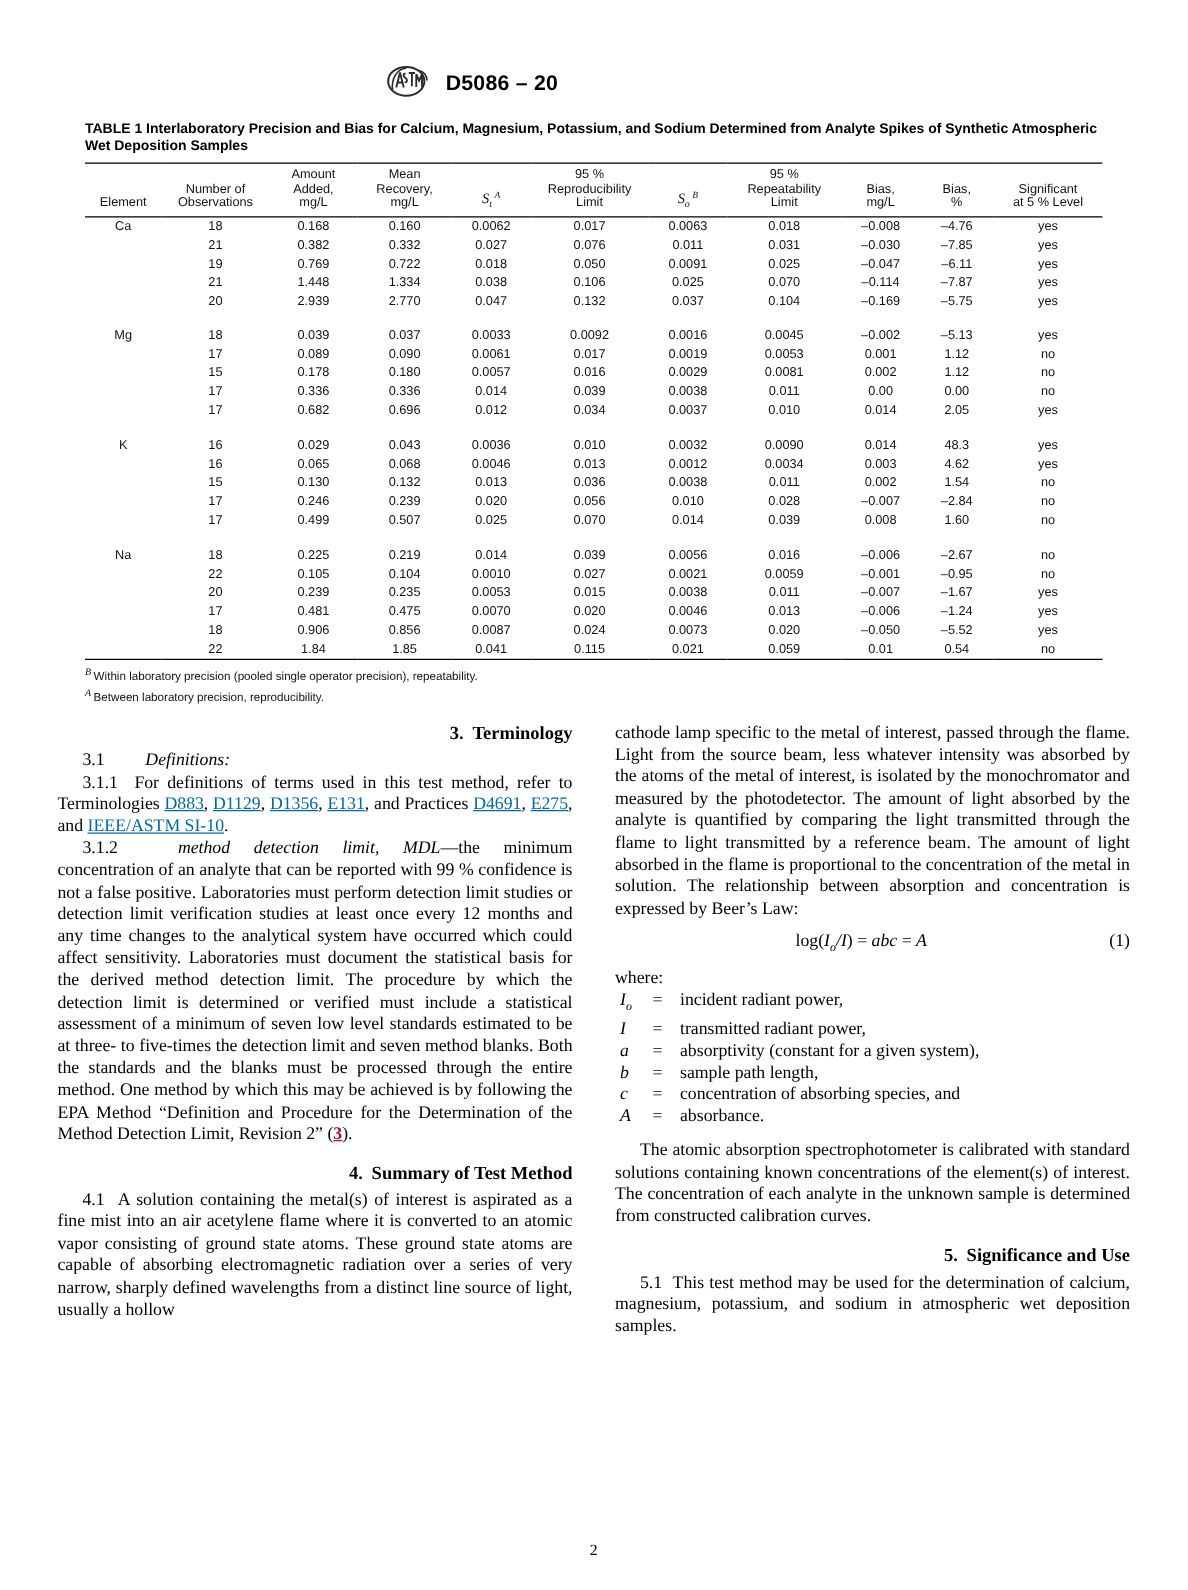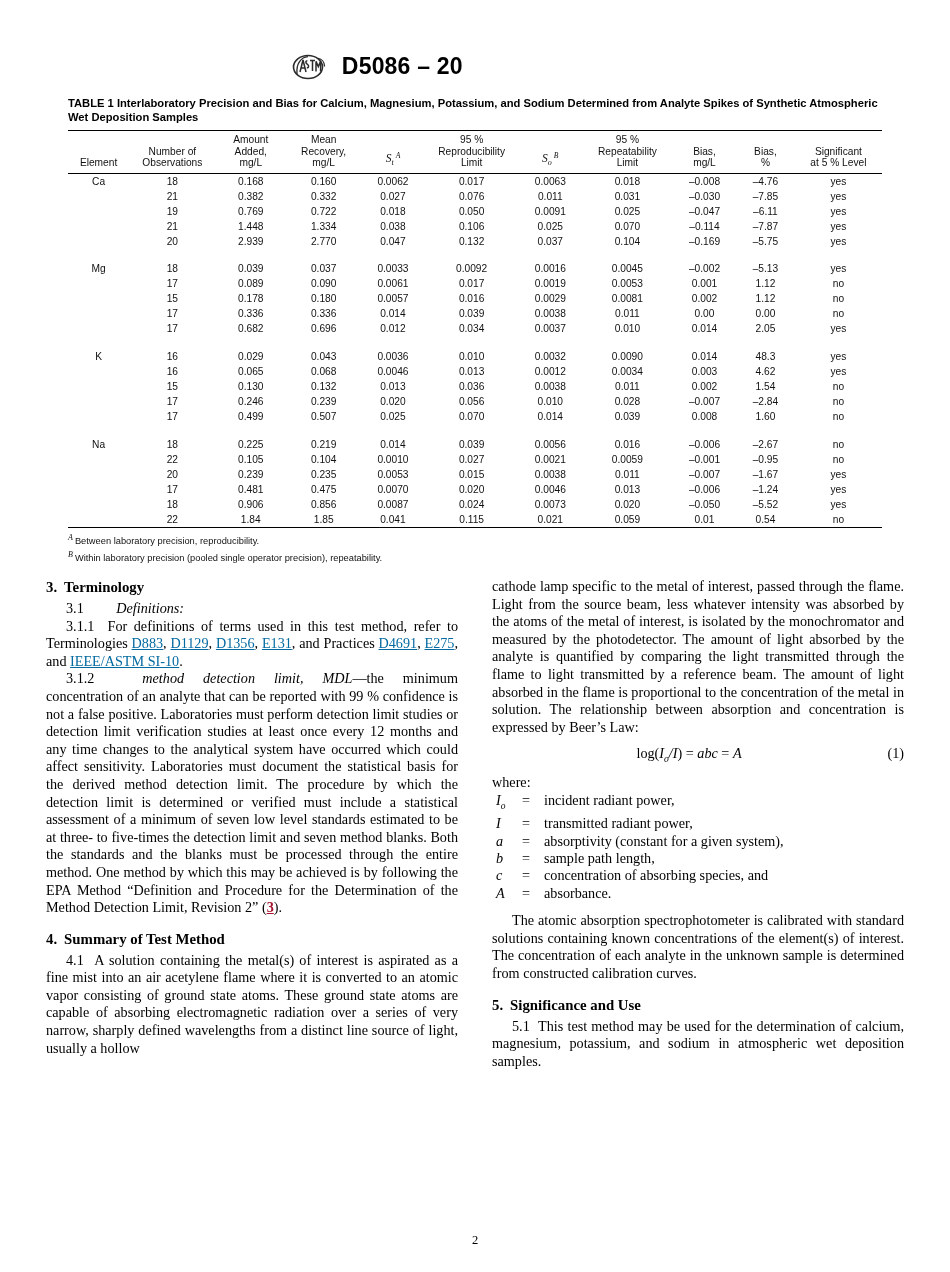--- a/index.html
+++ b/index.html
@@ -26,21 +26,21 @@
 
   
   .runhead {
     position: absolute;
     top: 52px;
     left: 0;
     width: 755px;
     text-align: center;
     font-family: "Liberation Sans", sans-serif;
     font-weight: bold;
-    font-size: 23px;
+    font-size: 17px;
     letter-spacing: 0.2px;
     white-space: nowrap;
   }
   .astm-logo {
     display: inline-block;
     vertical-align: -7px;
     margin-right: 9px;
   }
   .runhead-text { display: inline-block; vertical-align: middle; }
 
@@ -142,21 +142,21 @@
   }
   .col.left  { left: 0; }
   .col.right { left: 446px; }
 
   h3.sec {
     font-family: "Liberation Serif", serif;
     font-weight: bold;
     font-size: 14.8px;
     line-height: 18px;
     margin: 0 0 4px 0;
-    text-align: left;
+    text-align: right;
   }
   h3.sec .num { margin-right: 7px; }
   .spacer-sec { height: 13px; }
 
   p.para {
     margin: 0;
     text-indent: 20px;
     text-align: justify;
   }
   p.para.noind { text-indent: 0; }
@@ -564,24 +564,24 @@
             <td class="c-rpt">0.059</td>
             <td class="c-bml">0.01</td>
             <td class="c-bpc">0.54</td>
             <td class="c-sig">no</td>
           </tr>
         </tbody>
     </table>
 
     <div class="footnotes">
       <div>
-        <span class="fmark">A</span><span>Between laboratory precision, reproducibility.</span>
+        <span class="fmark">B</span><span>Within laboratory precision (pooled single operator precision), repeatability.</span>
       </div>
       <div>
-        <span class="fmark">B</span><span>Within laboratory precision (pooled single operator precision), repeatability.</span>
+        <span class="fmark">A</span><span>Between laboratory precision, reproducibility.</span>
       </div>
     </div>
   </div>
 
   <div class="cols">
 
     <div class="col left">
 
       <h3 class="sec">
         <span class="num">3.</span><span>Terminology</span>

